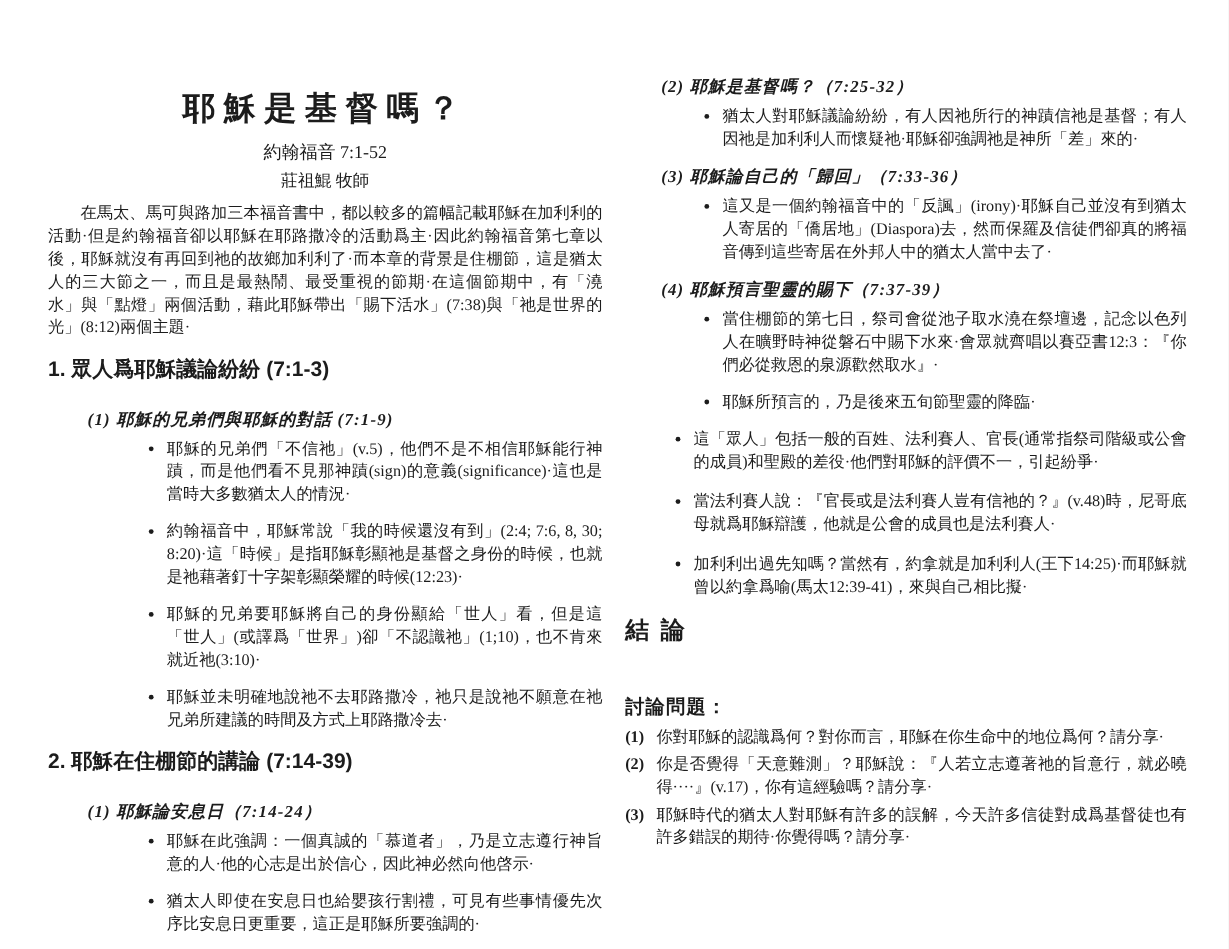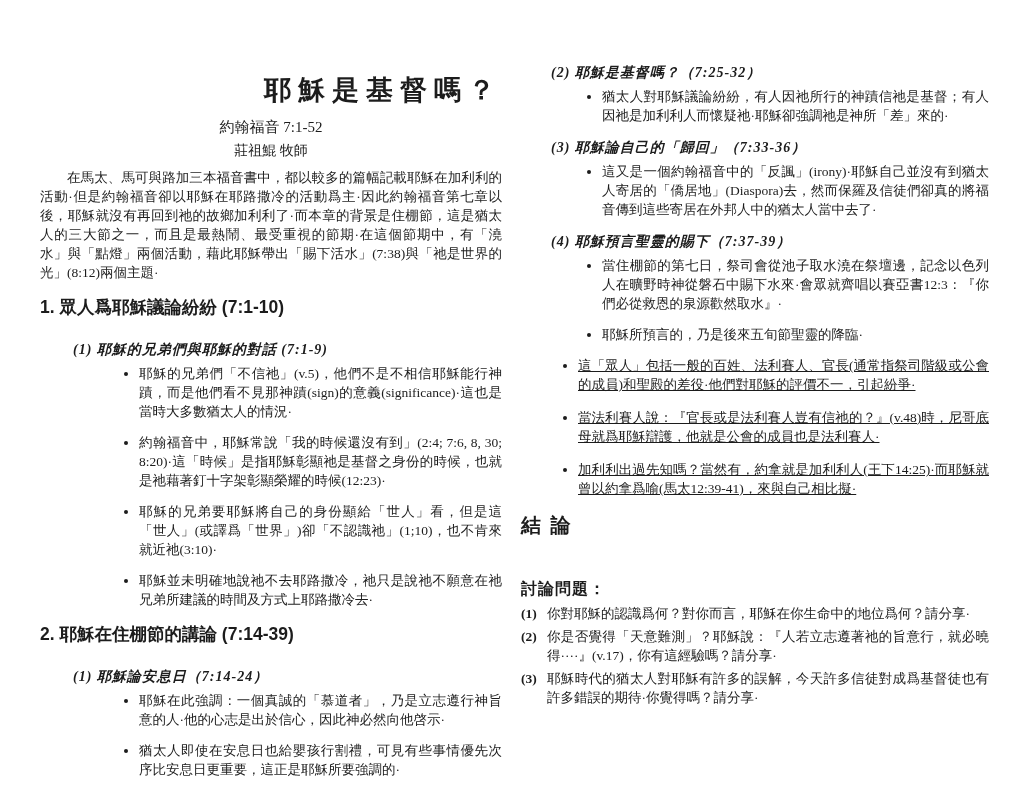--- a/index.html
+++ b/index.html
@@ -16,21 +16,20 @@
   .col { position: absolute; top: 0; }
   .col-left  { left: 40px;  width: 462px; }
   .col-right { left: 521px; width: 468px; }
 
   .title-block { text-align: center; padding-top: 72px; }
   .doc-title {
     font-size: 27px;
     font-weight: bold;
     letter-spacing: 7px;
     font-family: "Liberation Serif", "DejaVu Serif", serif;
-    text-align: right;
   }
   .scripture { font-size: 15px; margin-top: 10px; }
   .author    { font-size: 14px; margin-top: 5px; }
 
   .big-head {
     font-family: "Liberation Sans", "DejaVu Sans", sans-serif;
     font-size: 20px;
     font-weight: bold;
     letter-spacing: 2px;
     margin-top: 6px;
@@ -61,21 +60,21 @@
 
   ul.bullets {
     list-style: disc outside;
     margin-top: 5px;
     padding-left: 99px;
     font-size: 13.5px;
     line-height: 19px;
   }
   .col-right ul.bullets { padding-left: 81px; }
   ul.bullets li { margin-bottom: 12px; text-align: justify; }
-  ul.bullets.sec3 { padding-left: 57px; margin-top: 10px; text-decoration: underline; }
+  ul.bullets.sec3 { padding-left: 57px; margin-top: 10px; }
   ul.bullets.sec3 li { margin-bottom: 14px; }
 
   .right-pad-top { padding-top: 64px; }
   .conclusion { margin-top: 8px; }
 
   .discussion { margin-top: 40px; }
   .disc-head  { font-size: 16px; font-weight: bold; letter-spacing: 1px; }
   .disc-item  { display: flex; font-size: 13.5px; line-height: 19px; margin-top: 4px; }
   .disc-num   { flex: 0 0 26px; font-weight: bold; }
   .disc-text  { flex: 1; text-align: justify; }
@@ -88,21 +87,21 @@
   <div class="col col-left">
 
     <div class="title-block">
       <div class="doc-title">耶穌是基督嗎？</div>
       <div class="scripture">約翰福音 7:1-52</div>
       <div class="author">莊祖鯤 牧師</div>
     </div>
 
     <p class="intro">在馬太、馬可與路加三本福音書中，都以較多的篇幅記載耶穌在加利利的活動·但是約翰福音卻以耶穌在耶路撒冷的活動爲主·因此約翰福音第七章以後，耶穌就沒有再回到祂的故鄉加利利了·而本章的背景是住棚節，這是猶太人的三大節之一，而且是最熱鬧、最受重視的節期·在這個節期中，有「澆水」與「點燈」兩個活動，藉此耶穌帶出「賜下活水」(7:38)與「祂是世界的光」(8:12)兩個主題·</p>
 
-    <div class="sec-head">1. 眾人爲耶穌議論紛紛 (7:1-10)</div>
+    <div class="sec-head">1. 眾人爲耶穌議論紛紛 (7:1-3)</div>
 
     <div class="sub-head">(1) 耶穌的兄弟們與耶穌的對話 (7:1-9)</div>
     <ul class="bullets">
       <li>耶穌的兄弟們「不信祂」(v.5)，他們不是不相信耶穌能行神蹟，而是他們看不見那神蹟(sign)的意義(significance)·這也是當時大多數猶太人的情況·</li>
       <li>約翰福音中，耶穌常說「我的時候還沒有到」(2:4; 7:6, 8, 30; 8:20)·這「時候」是指耶穌彰顯祂是基督之身份的時候，也就是祂藉著釘十字架彰顯榮耀的時候(12:23)·</li>
       <li>耶穌的兄弟要耶穌將自己的身份顯給「世人」看，但是這「世人」(或譯爲「世界」)卻「不認識祂」(1;10)，也不肯來就近祂(3:10)·</li>
     </ul>
 
     <ul class="bullets">
       <li>耶穌並未明確地說祂不去耶路撒冷，祂只是說祂不願意在祂兄弟所建議的時間及方式上耶路撒冷去·</li>

